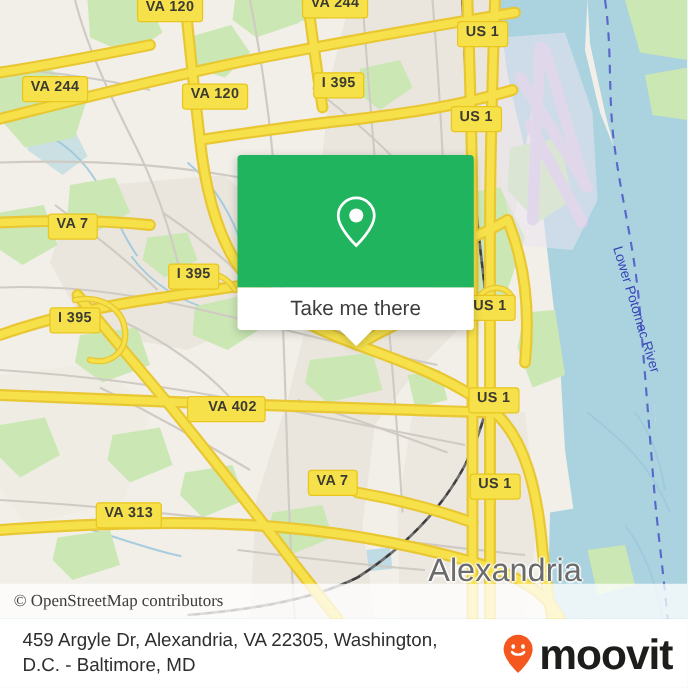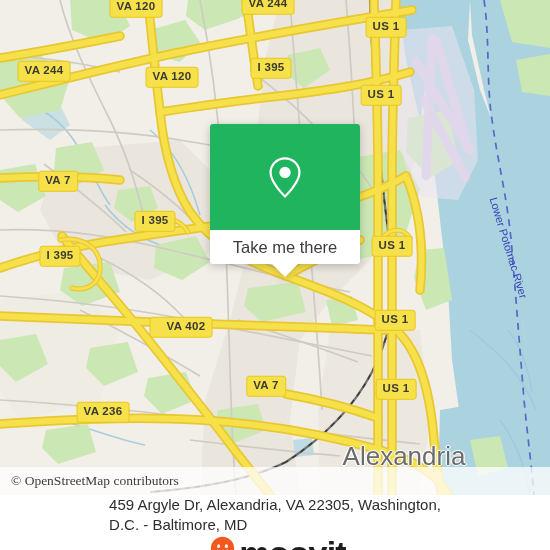--- a/index.html
+++ b/index.html
@@ -100,23 +100,22 @@
     font-family: Liberation Serif, serif;
     font-size: 13.5px;
     line-height: 1;
   }
 
   
   .callout {
     position: absolute;
     left: 190px;
     top: 124px;
-    width: 150px;
+    width: 189px;
     filter: drop-shadow(0 2px 4px rgba(0,0,0,0.22));
-    margin-left: 20px;
   }
   .callout-top {
     height: 106px;
     background: #21b45e;
     border-radius: 3px 3px 0 0;
     display: flex;
     align-items: center;
     justify-content: center;
   }
   .callout-pin {
@@ -157,21 +156,20 @@
     position: absolute;
     left: 0;
     top: 495px;
     width: 550px;
     height: 55px;
     background: #ffffff;
     display: flex;
     align-items: center;
     box-sizing: border-box;
     padding: 0 12px 0 18px;
-    flex-direction: column;
   }
   .footer-address {
     flex: 1 1 auto;
     color: #2e2e2e;
     font-family: "Liberation Sans", sans-serif;
     font-size: 15px;
     line-height: 1.33;
     max-width: 390px;
     padding-right: 6px;
   }
@@ -368,21 +366,21 @@
       <div class="shield" style="left:271px; top:68px;">I 395</div>
       <div class="shield" style="left:381px; top:95px;">US 1</div>
       <div class="shield" style="left:58px;  top:181px;">VA 7</div>
       <div class="shield" style="left:155px; top:221px;">I 395</div>
       <div class="shield" style="left:60px;  top:256px;">I 395</div>
       <div class="shield" style="left:392px; top:246px;">US 1</div>
       <div class="shield" style="left:395px; top:320px;">US 1</div>
       <div class="shield" style="left:181px; top:327px;padding-left:16px;">VA 402</div>
       <div class="shield" style="left:266px; top:386px;">VA 7</div>
       <div class="shield" style="left:396px; top:389px;">US 1</div>
-      <div class="shield" style="left:103px; top:412px;">VA 236</div>
+      <div class="shield" style="left:103px; top:412px;">VA 313</div>
     </div>
 
     <div class="place-label" style="left:404px; top:456px;">Alexandria</div>
 
     <div class="river-label" style="left:498px; top:196px; transform: rotate(73deg);">Lower Potomac River</div>
 
     <div class="osm-attrib">
       <span>© OpenStreetMap contributors</span>
     </div>
 

